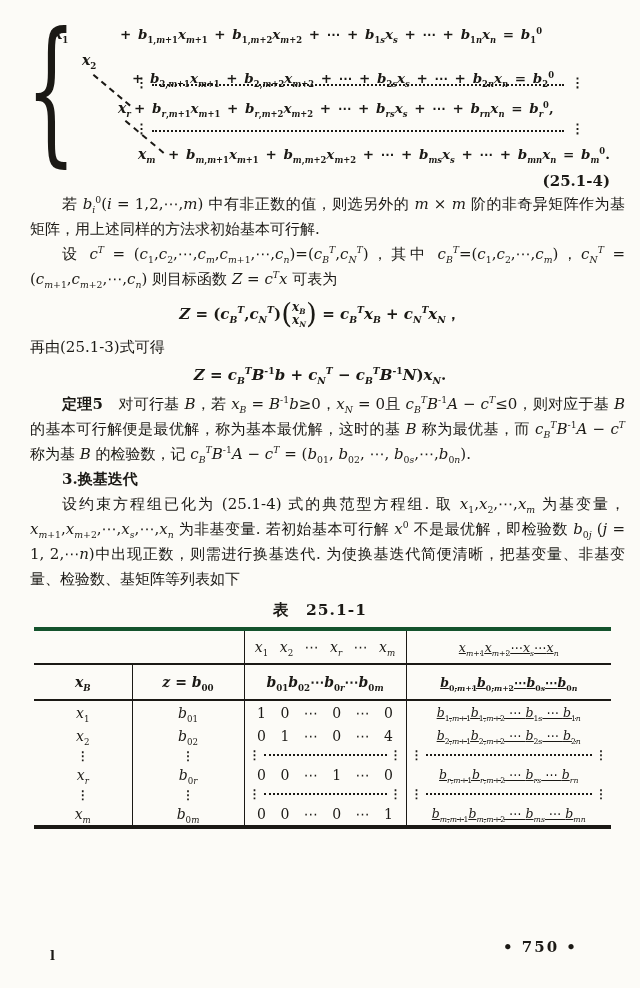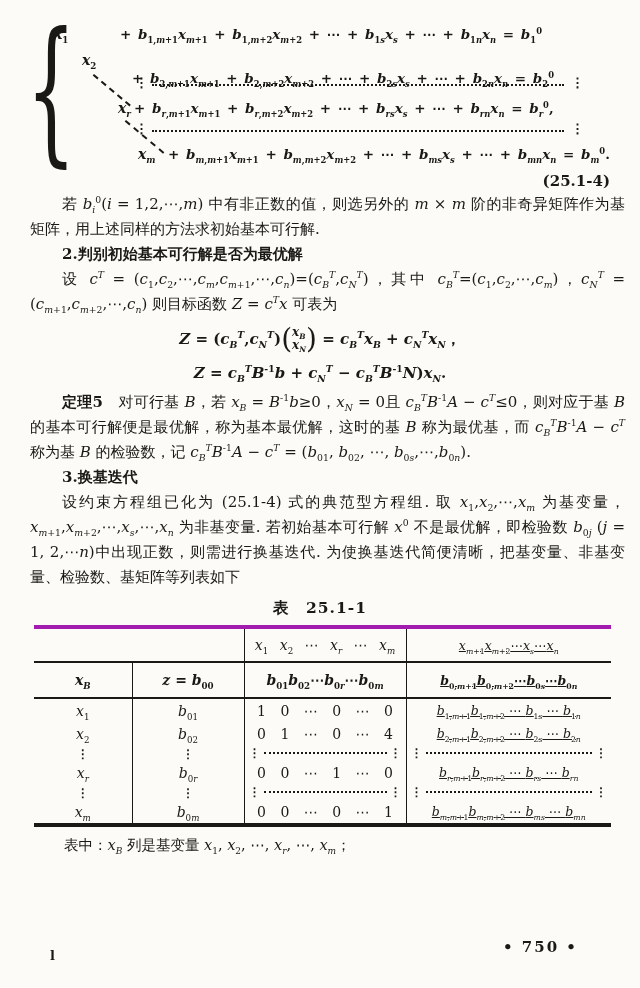--- a/index.html
+++ b/index.html
@@ -44,21 +44,21 @@
   
   .diseq{text-align:center;font-weight:bold;font-size:15px;margin:5px 0 3px;line-height:34px;}
   .diseq .paren{font-size:28px;font-weight:normal;vertical-align:middle;position:relative;top:-1px;}
   .vec{display:inline-flex;flex-direction:column;vertical-align:middle;
        font-size:12px;line-height:13px;text-align:left;position:relative;top:-1px;}
   .diseq2{line-height:26px;margin:2px 0 4px;}
 
   
   .caption{text-align:center;font-weight:bold;font-size:15.5px;margin:8px 0 6px;letter-spacing:1px;}
   table.tbl{border-collapse:collapse;table-layout:fixed;width:577px;margin-left:34px;
-            border-top:4px solid #a21caf;border-bottom:4px solid #1b1915;font-size:14px;}
+            border-top:4px solid #14532d;border-bottom:4px solid #1b1915;font-size:14px;}
   table.tbl td{padding:0 4px;text-align:center;vertical-align:middle;overflow:hidden;white-space:nowrap;}
   .vr{border-right:1.5px solid #1b1915;}
   .hb{border-bottom:2px solid #1b1915;}
   tr.hrow1 td{height:32px;}
   tr.hrow2 td{height:34px;font-weight:bold;}
   tr.brow td{height:23px;}
   tr.drow td{height:13px;}
   td.c3{word-spacing:10px;}
   td.c3h{word-spacing:7px;}
   td.c4{font-size:12.5px;padding:0 2px;text-decoration:underline;}
@@ -96,30 +96,30 @@
       <span class="vdr">⋮</span>
     </div>
     <span class="eqv v4"><i>x</i><sub><i>m</i></sub></span>
     <span class="eqrest rest4">+ <i>b</i><sub><i>m</i>,<i>m</i>+1</sub><i>x</i><sub><i>m</i>+1</sub> + <i>b</i><sub><i>m</i>,<i>m</i>+2</sub><i>x</i><sub><i>m</i>+2</sub> + ⋯ + <i>b</i><sub><i>ms</i></sub><i>x</i><sub><i>s</i></sub> + ⋯ + <i>b</i><sub><i>mn</i></sub><i>x</i><sub><i>n</i></sub> = <i>b</i><sub><i>m</i></sub><sup>0</sup>.</span>
     <span class="diag diag1"></span>
     <span class="diag diag2"></span>
   </div>
   <div class="eqnum">(25.1-4)</div>
 
   <p class="para">若 <i>b</i><sub><i>i</i></sub><sup>0</sup>(<i>i</i> = 1,2,⋯,<i>m</i>) 中有非正数的值，则选另外的 <i>m</i> × <i>m</i> 阶的非奇异矩阵作为基矩阵，用上述同样的方法求初始基本可行解.</p>
-  <p class="para head">2.判别初始基本可行解是否为最优解</p>
   <p class="para">设 <i>c</i><sup><i>T</i></sup> = (<i>c</i><sub>1</sub>,<i>c</i><sub>2</sub>,⋯,<i>c</i><sub><i>m</i></sub>,<i>c</i><sub><i>m</i>+1</sub>,⋯,<i>c</i><sub><i>n</i></sub>)=(<i>c</i><sub><i>B</i></sub><sup><i>T</i></sup>,<i>c</i><sub><i>N</i></sub><sup><i>T</i></sup>)，其中 <i>c</i><sub><i>B</i></sub><sup><i>T</i></sup>=(<i>c</i><sub>1</sub>,<i>c</i><sub>2</sub>,⋯,<i>c</i><sub><i>m</i></sub>)，<i>c</i><sub><i>N</i></sub><sup><i>T</i></sup> = (<i>c</i><sub><i>m</i>+1</sub>,<i>c</i><sub><i>m</i>+2</sub>,⋯,<i>c</i><sub><i>n</i></sub>) 则目标函数 <i>Z</i> = <i>c</i><sup><i>T</i></sup><i>x</i> 可表为</p>
 
   <div class="diseq">
     <span><i>Z</i> = (<i>c</i><sub><i>B</i></sub><sup><i>T</i></sup>,<i>c</i><sub><i>N</i></sub><sup><i>T</i></sup>)</span><span class="paren">(</span><span class="vec">
         <span><i>x</i><sub><i>B</i></sub></span>
         <span><i>x</i><sub><i>N</i></sub></span>
       </span><span class="paren">)</span> <span>= <i>c</i><sub><i>B</i></sub><sup><i>T</i></sup><i>x</i><sub><i>B</i></sub> + <i>c</i><sub><i>N</i></sub><sup><i>T</i></sup><i>x</i><sub><i>N</i></sub>，</span>
   </div>
 
+  <p class="para noindent">再由(25.1-3)式可得</p>
 
   <div class="diseq diseq2">
     <span><i>Z</i> = <i>c</i><sub><i>B</i></sub><sup><i>T</i></sup><i>B</i><sup>-1</sup><i>b</i> + <i>c</i><sub><i>N</i></sub><sup><i>T</i></sup> − <i>c</i><sub><i>B</i></sub><sup><i>T</i></sup><i>B</i><sup>-1</sup><i>N</i>)<i>x</i><sub><i>N</i></sub>.</span>
   </div>
 
   <p class="para"><b>定理5</b>　对可行基 <i>B</i>，若 <i>x</i><sub><i>B</i></sub> = <i>B</i><sup>-1</sup><i>b</i>≥0，<i>x</i><sub><i>N</i></sub> = 0且 <i>c</i><sub><i>B</i></sub><sup><i>T</i></sup><i>B</i><sup>-1</sup><i>A</i> − <i>c</i><sup><i>T</i></sup>≤0，则对应于基 <i>B</i> 的基本可行解便是最优解，称为基本最优解，这时的基 <i>B</i> 称为最优基，而 <i>c</i><sub><i>B</i></sub><sup><i>T</i></sup><i>B</i><sup>-1</sup><i>A</i> − <i>c</i><sup><i>T</i></sup> 称为基 <i>B</i> 的检验数，记 <i>c</i><sub><i>B</i></sub><sup><i>T</i></sup><i>B</i><sup>-1</sup><i>A</i> − <i>c</i><sup><i>T</i></sup> = (<i>b</i><sub>01</sub>, <i>b</i><sub>02</sub>, ⋯, <i>b</i><sub>0<i>s</i></sub>,⋯,<i>b</i><sub>0<i>n</i></sub>).</p>
   <p class="para head">3.换基迭代</p>
   <p class="para">设约束方程组已化为 (25.1-4) 式的典范型方程组. 取 <i>x</i><sub>1</sub>,<i>x</i><sub>2</sub>,⋯,<i>x</i><sub><i>m</i></sub> 为基变量， <i>x</i><sub><i>m</i>+1</sub>,<i>x</i><sub><i>m</i>+2</sub>,⋯,<i>x</i><sub><i>s</i></sub>,⋯,<i>x</i><sub><i>n</i></sub> 为非基变量. 若初始基本可行解 <i>x</i><sup>0</sup> 不是最优解，即检验数 <i>b</i><sub>0<i>j</i></sub> (<i>j</i> = 1, 2,⋯<i>n</i>)中出现正数，则需进行换基迭代. 为使换基迭代简便清晰，把基变量、非基变量、检验数、基矩阵等列表如下</p>
 
   <div class="caption">表　25.1-1</div>
@@ -199,17 +199,16 @@
     </tr>
     <tr class="brow">
       <td class="vr"><i>x</i><sub><i>m</i></sub></td>
       <td class="vr"><i>b</i><sub>0<i>m</i></sub></td>
       <td class="vr c3">0 0 ⋯ 0 ⋯ 1</td>
       <td class="c4"><i>b</i><sub><i>m</i>,<i>m</i>+1</sub><i>b</i><sub><i>m</i>,<i>m</i>+2</sub> ⋯ <i>b</i><sub><i>ms</i></sub> ⋯ <i>b</i><sub><i>mn</i></sub></td>
     </tr>
   </tbody>
     </table>
 
-  <p class="footnote">表中：<i>x</i><sub><i>B</i></sub> 列是基变量 <i>x</i><sub>1</sub>, <i>x</i><sub>2</sub>, ⋯, <i>x</i><sub><i>r</i></sub>, ⋯, <i>x</i><sub><i>m</i></sub>；</p>
 
   <span class="stray">l</span>
   <span class="pageno">• 750 •</span>
 </div>
 
 </body></html>

